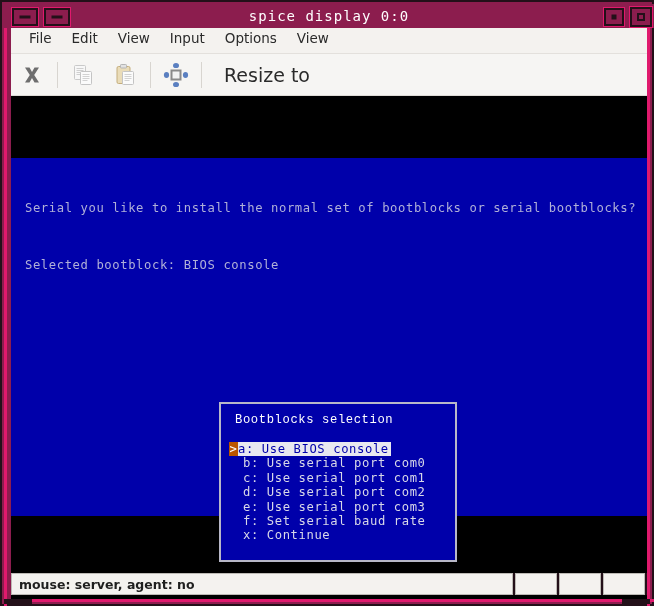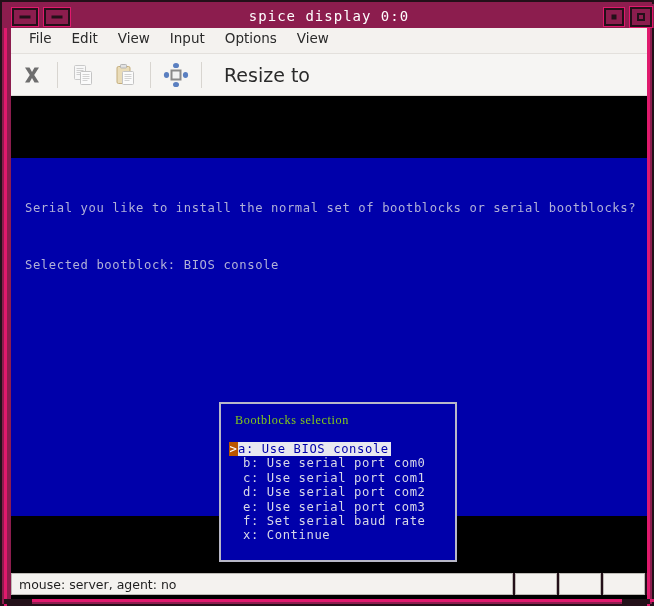--- a/index.html
+++ b/index.html
@@ -214,22 +214,22 @@
     position: absolute;
     left: 208px; top: 306px;
     width: 238px; height: 160px;
     box-sizing: border-box;
     border: 2px solid #b8b8c8;
     background: #0000aa;
   }
   .tui-title {
     position: absolute;
     left: 14px; top: 9px;
-    color: #84cc16;
-    font-family: Liberation Serif, serif;
+    color: #ffffff;
+    font-family: Liberation Mono, monospace;
     font-size: 12.2px;
     letter-spacing: 0.6px;
     white-space: nowrap;
     user-select: none;
   }
   .tui-list {
     position: absolute;
     left: 0; top: 38px;
     width: 238px;
   }
@@ -281,21 +281,21 @@
     border: 1px solid #bdbab5;
     margin-right: 2px;
     display: flex;
     align-items: center;
     padding-left: 7px;
     font-size: 12.5px;
     color: #1f1f1f;
     white-space: nowrap;
     overflow: hidden;
   }
-  .status-main { flex: 1 1 auto; }
+  .status-main { flex: 1 1 auto; font-weight: bold; }
   .status-slot { width: 42px; flex: 0 0 42px; padding-left: 0; }
 
   
   .grip-left {
     position: absolute;
     left: 2px; bottom: 0;
     width: 28px; height: 5px;
     background: #231019;
   }
   .grip-right {

